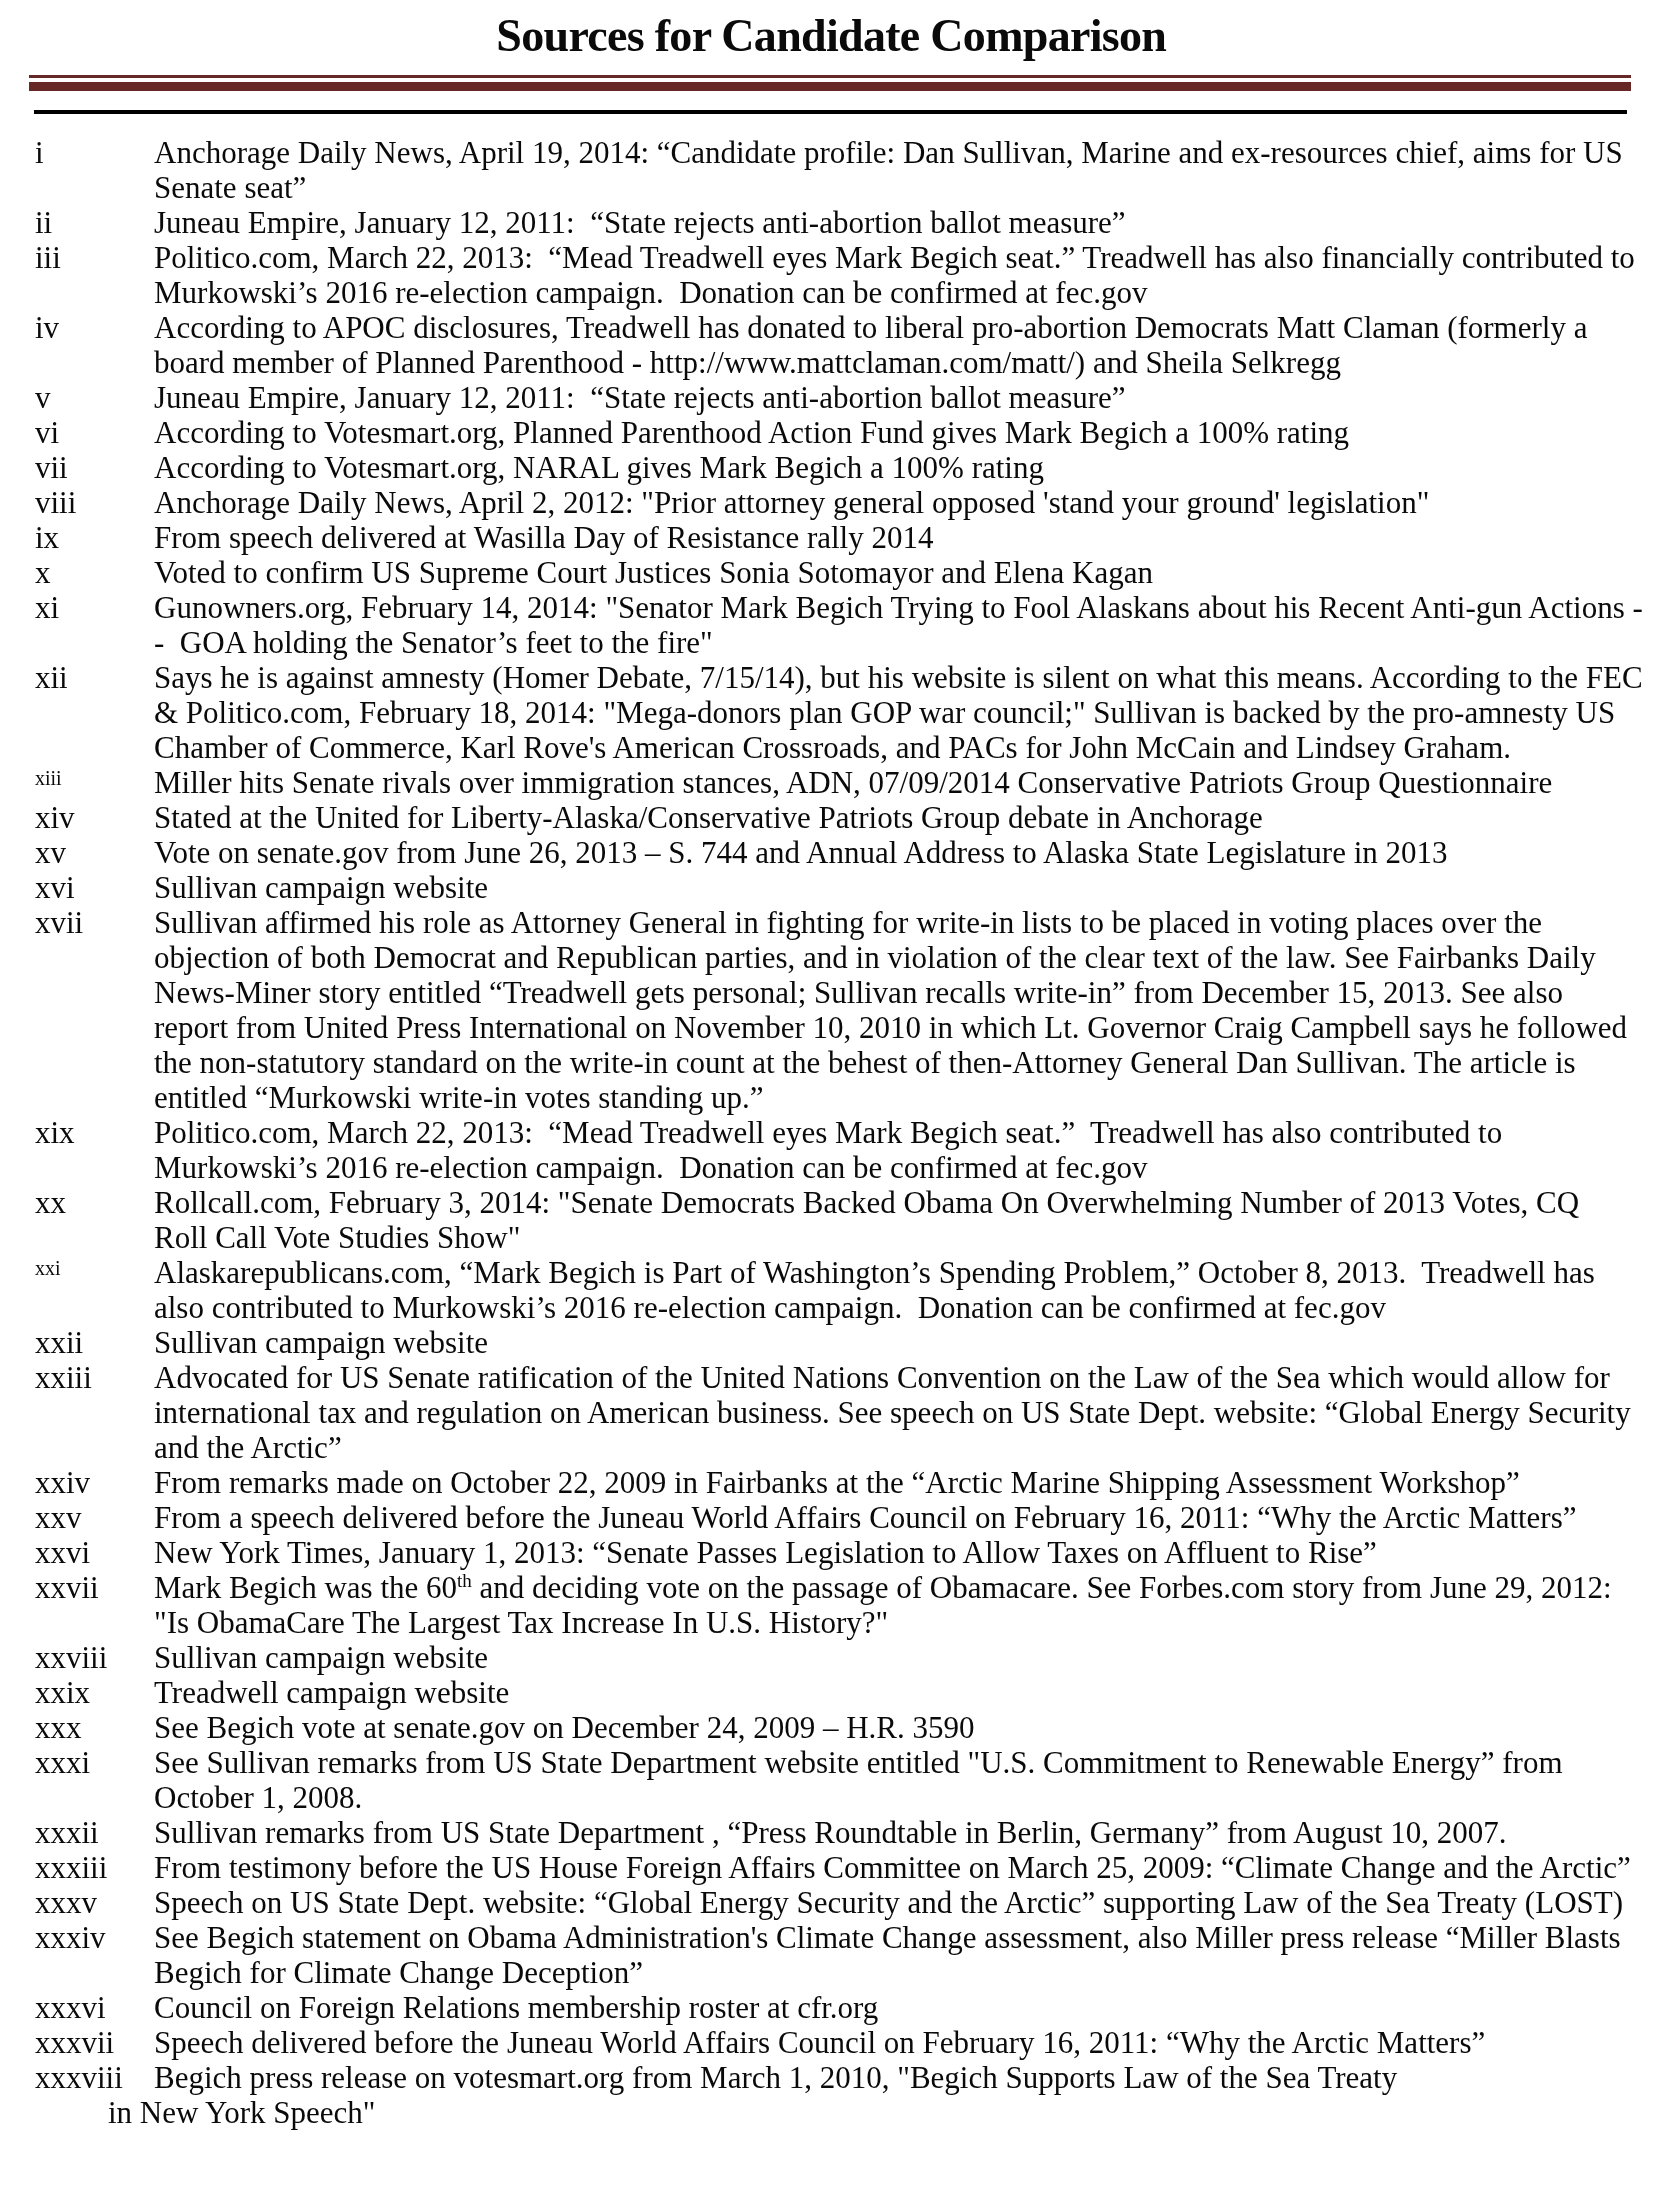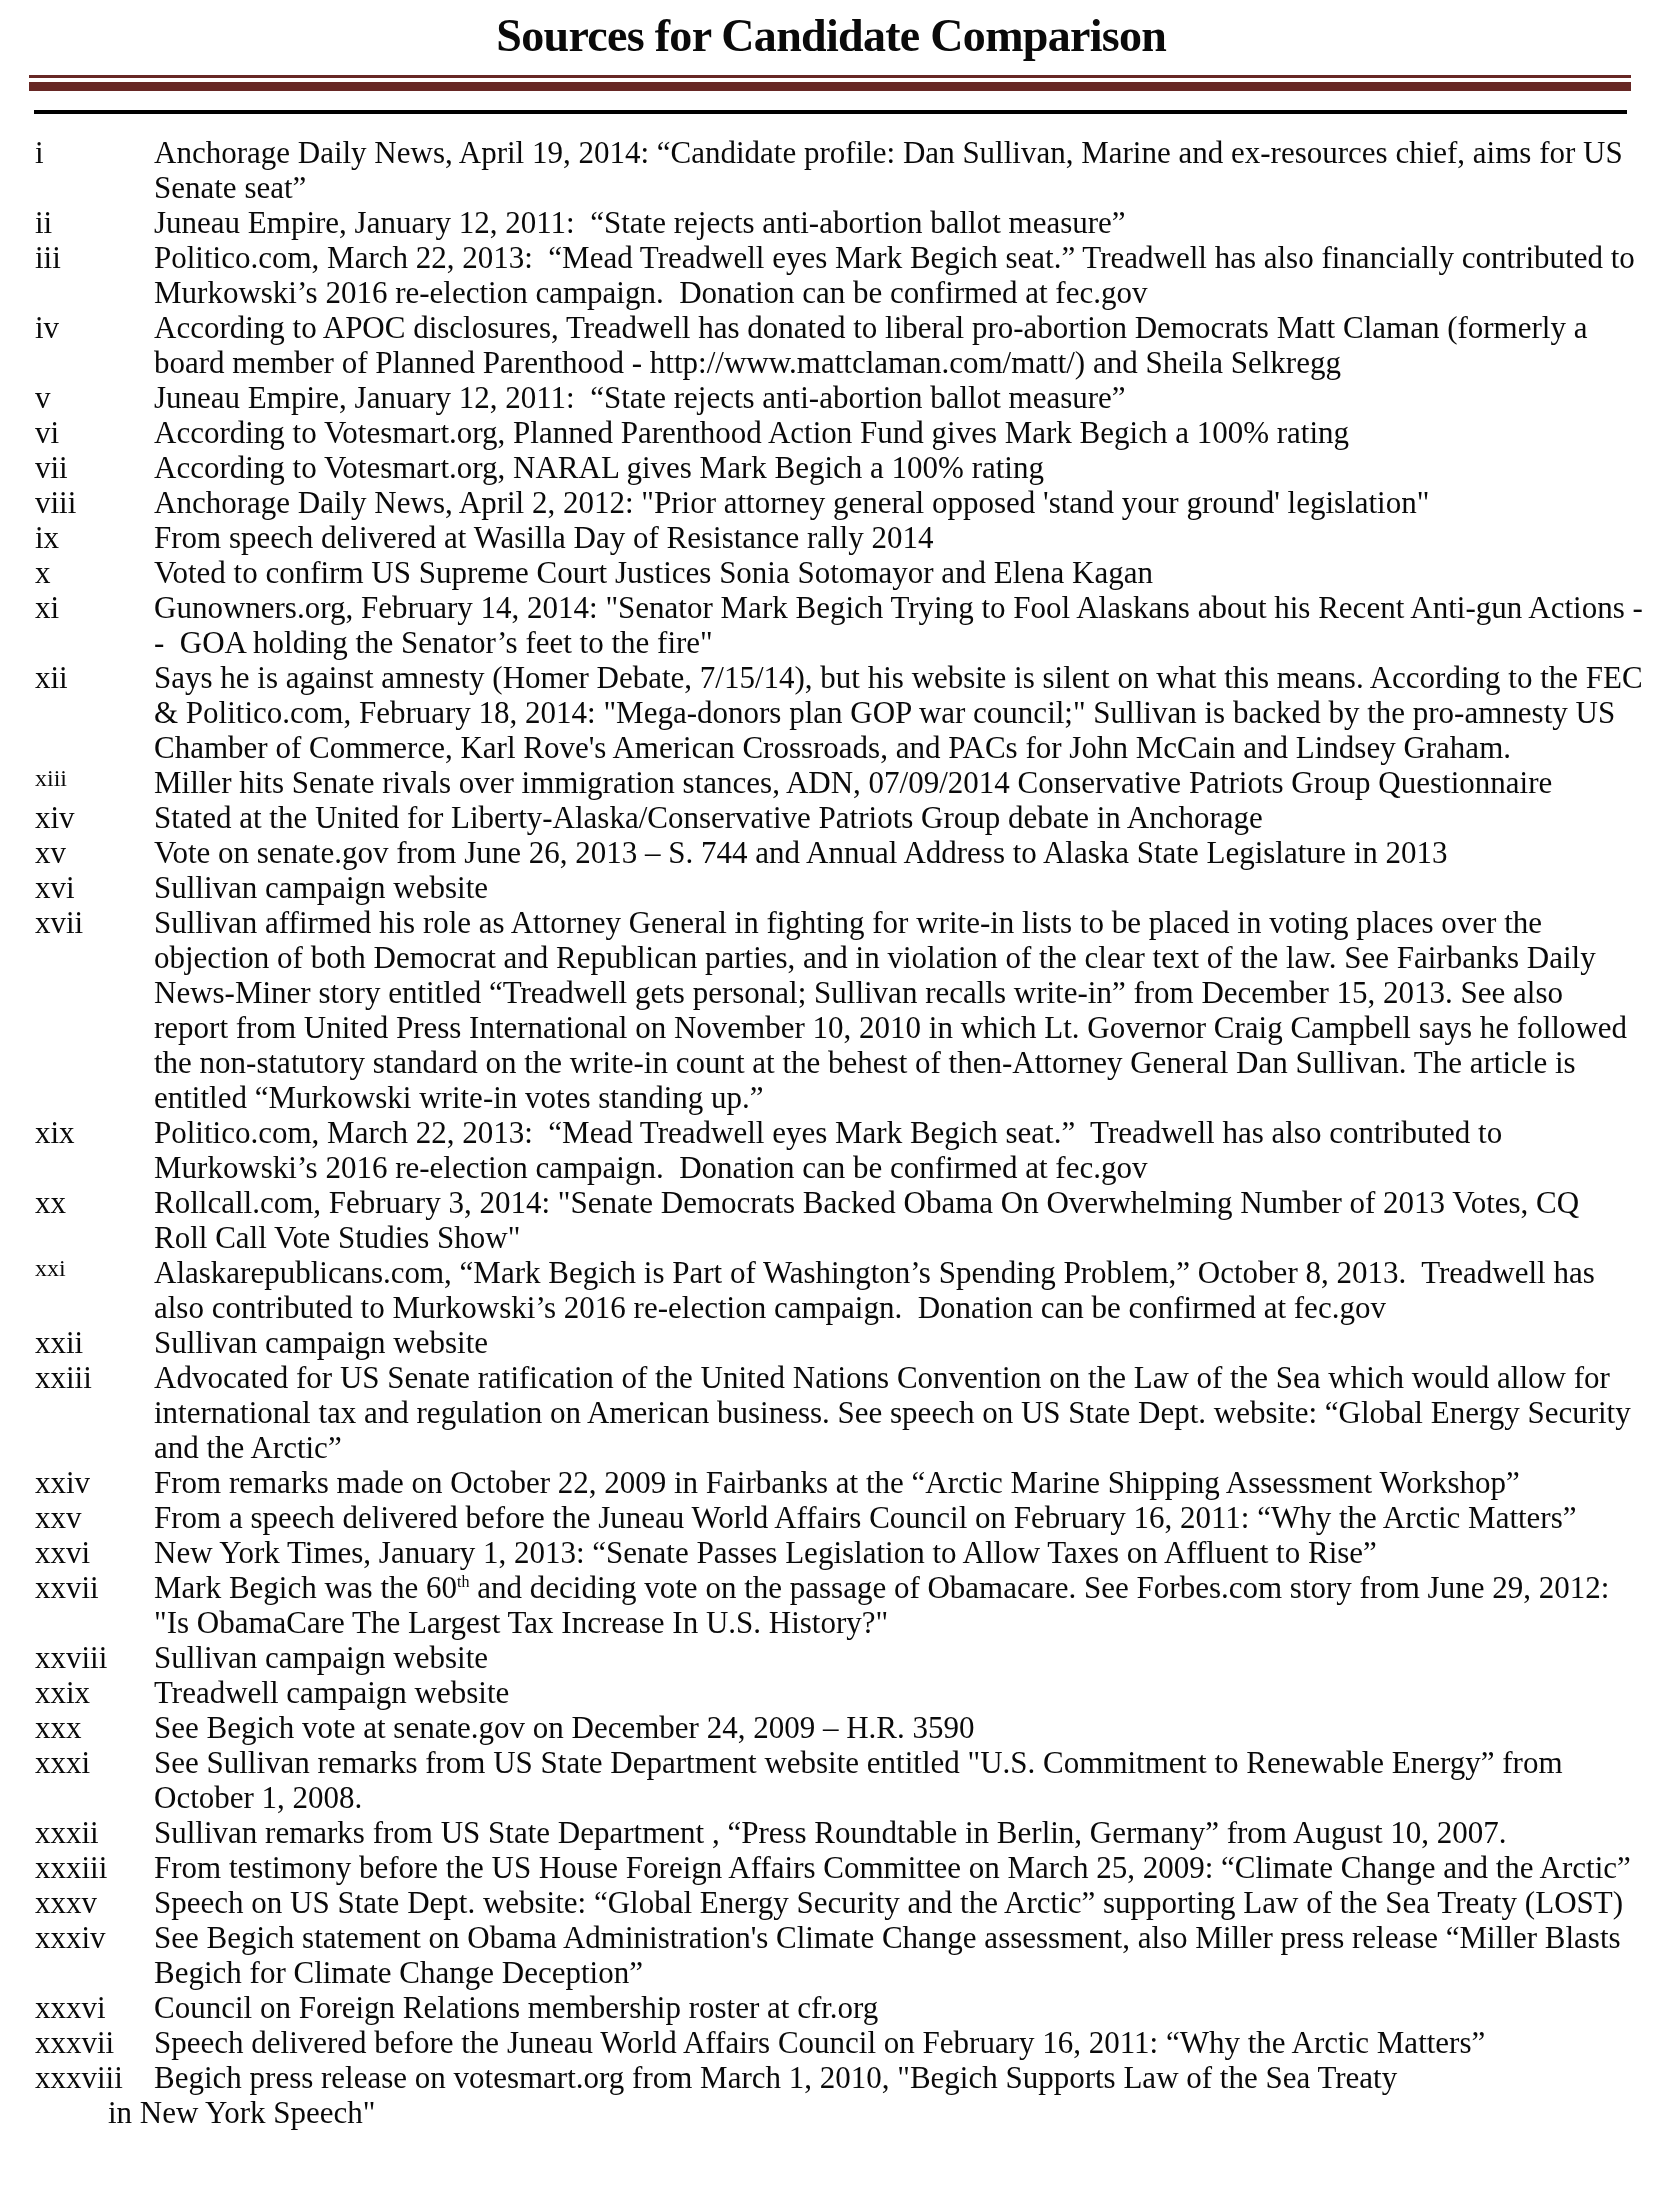--- a/index.html
+++ b/index.html
@@ -54,33 +54,33 @@
     position: relative;
     padding-left: 119px;
   }
   .num {
     position: absolute;
     left: 0;
     top: 0;
     white-space: pre;
   }
   .num.small {
-    font-size: 24px;
+    font-size: 20px;
     top: -4.4px;
   }
   .txt {
     display: block;
     white-space: pre;
   }
   .txt.outdent {
     margin-left: -46px;
     text-indent: 46px;
   }
   .txt sup {
-    font-size: 16px;
+    font-size: 19px;
     line-height: 0;
     vertical-align: super;
   }
 </style>
 </head>
 <body>
 
 <div class="page">
   <h1 class="doc-title">Sources for Candidate Comparison</h1>
   <div class="rule-red-thin" style="background: rgb(103, 39, 36);"></div>

